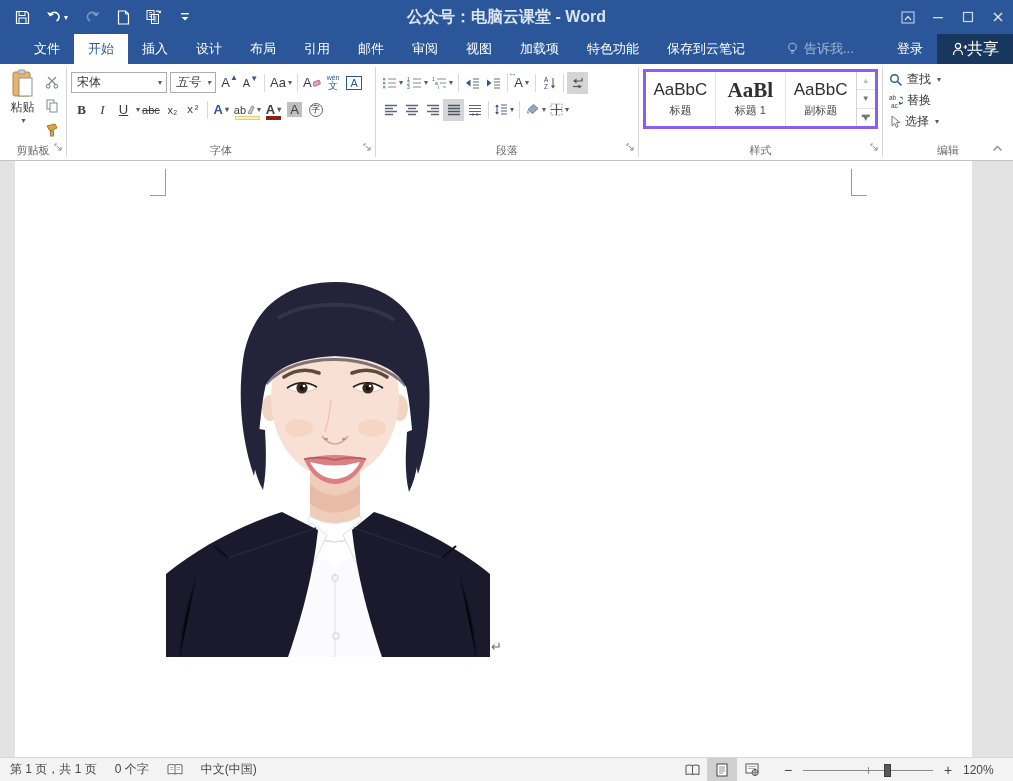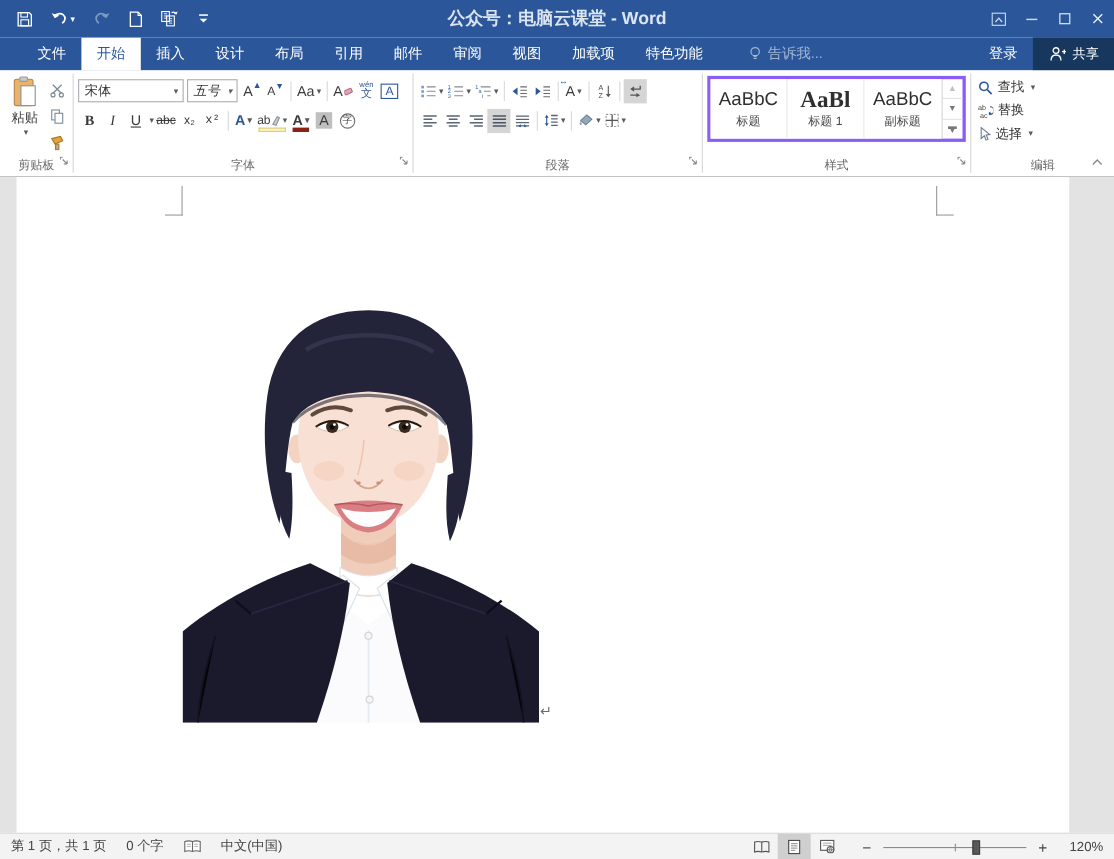--- a/index.html
+++ b/index.html
@@ -17,21 +17,21 @@
   .winbtns { margin-left:auto; display:flex; height:100%; z-index:2; }
   .winbtn { width:30px; height:100%; display:flex; align-items:center; justify-content:center; }
 
   
   .tabrow { height:30px; background:#2b579a; display:flex; align-items:stretch; padding-left:20px; flex:0 0 auto; }
   .tab { color:#fff; font-size:13px; padding:0 14px; display:flex; align-items:center; white-space:nowrap; }
   .tab.active { background:#fff; color:#2b579a; }
   .tellme { display:flex; align-items:center; gap:6px; color:rgba(255,255,255,.55); font-size:13px; padding:0 12px; margin-left:16px; white-space:nowrap; }
   .tabspacer { flex:1; }
   .signin { color:#fff; font-size:13px; display:flex; align-items:center; padding:0 14px; white-space:nowrap; }
-  .sharebox { background:#17375e; color:#fff; font-size:12px; display:flex; align-items:center; gap:6px; padding:0 14px; white-space:nowrap; }
+  .sharebox { background:#17375e; color:#fff; font-size:16px; display:flex; align-items:center; padding:0 14px; white-space:nowrap; }
 
   
   .ribbon { height:97px; background:#fff; border-bottom:1px solid #c3c3c3; display:flex; position:relative; flex:0 0 auto; }
   .rgroup { position:relative; padding:5px 4px 18px 4px; }
   .glabel { position:absolute; bottom:2px; left:0; right:0; text-align:center; font-size:11px; color:#6a6a6a; }
   .launcher { position:absolute; right:3px; bottom:4px; }
   .gsep { width:1px; background:#d6d6d6; margin:3px 0; }
   .frow { display:flex; align-items:center; height:27px; }
   .rbtn { min-width:21px; height:22px; display:flex; align-items:center; justify-content:center; padding:0 2px; color:#3b3b3b; font-size:13px; position:relative; }
   .rbtn.on { background:#d5d5d5; }
@@ -69,21 +69,21 @@
   .sleft { display:flex; align-items:center; gap:18px; padding-left:10px; }
   .sright { margin-left:auto; display:flex; align-items:center; height:100%; }
   .viewbtn { width:30px; height:100%; display:flex; align-items:center; justify-content:center; }
   .viewbtn.on { background:#cfcfcf; }
   .zoomwrap { display:flex; align-items:center; gap:8px; margin-left:14px; padding-right:10px; }
   .zoomtrack { position:relative; width:130px; height:14px; }
   .zoomtrack .line { position:absolute; left:0; right:0; top:7px; height:1px; background:#8a8a8a; }
   .zoomtrack .notch { position:absolute; left:50%; top:4px; width:1px; height:7px; background:#8a8a8a; }
   .zoomtrack .thumb { position:absolute; left:62%; top:1px; width:7px; height:13px; background:#595959; border:1px solid #3f3f3f; }
   .zbtn { font-size:14px; color:#444; width:14px; text-align:center; }
-  .zlabel { width:40px; text-align:right; }
+  .zlabel { width:40px; text-align:left; }
 </style>
 </head>
 <body>
 
 <div class="app">
 
   <div class="titlebar">
     <div class="qat">
       <div class="qbtn">
         <svg width="15" height="15" viewBox="0 0 15 15">
@@ -159,20 +159,21 @@
     <div class="tab active">开始</div>
     <div class="tab">插入</div>
     <div class="tab">设计</div>
     <div class="tab">布局</div>
     <div class="tab">引用</div>
     <div class="tab">邮件</div>
     <div class="tab">审阅</div>
     <div class="tab">视图</div>
     <div class="tab">加载项</div>
     <div class="tab">特色功能</div>
+    <div class="tab">保存到云笔记</div>
     <div class="tellme">
       <svg width="11" height="14" viewBox="0 0 11 14">
           <circle cx="5.5" cy="5" r="3.8" fill="none" stroke="rgba(255,255,255,.55)" stroke-width="1.1"></circle>
           <path d="M4 9 h3 M4 11 h3" stroke="rgba(255,255,255,.55)" stroke-width="1.1"></path>
         </svg>
       <span>告诉我...</span>
     </div>
     <div class="tabspacer"></div>
     <div class="signin">登录</div>
     <div class="sharebox">

